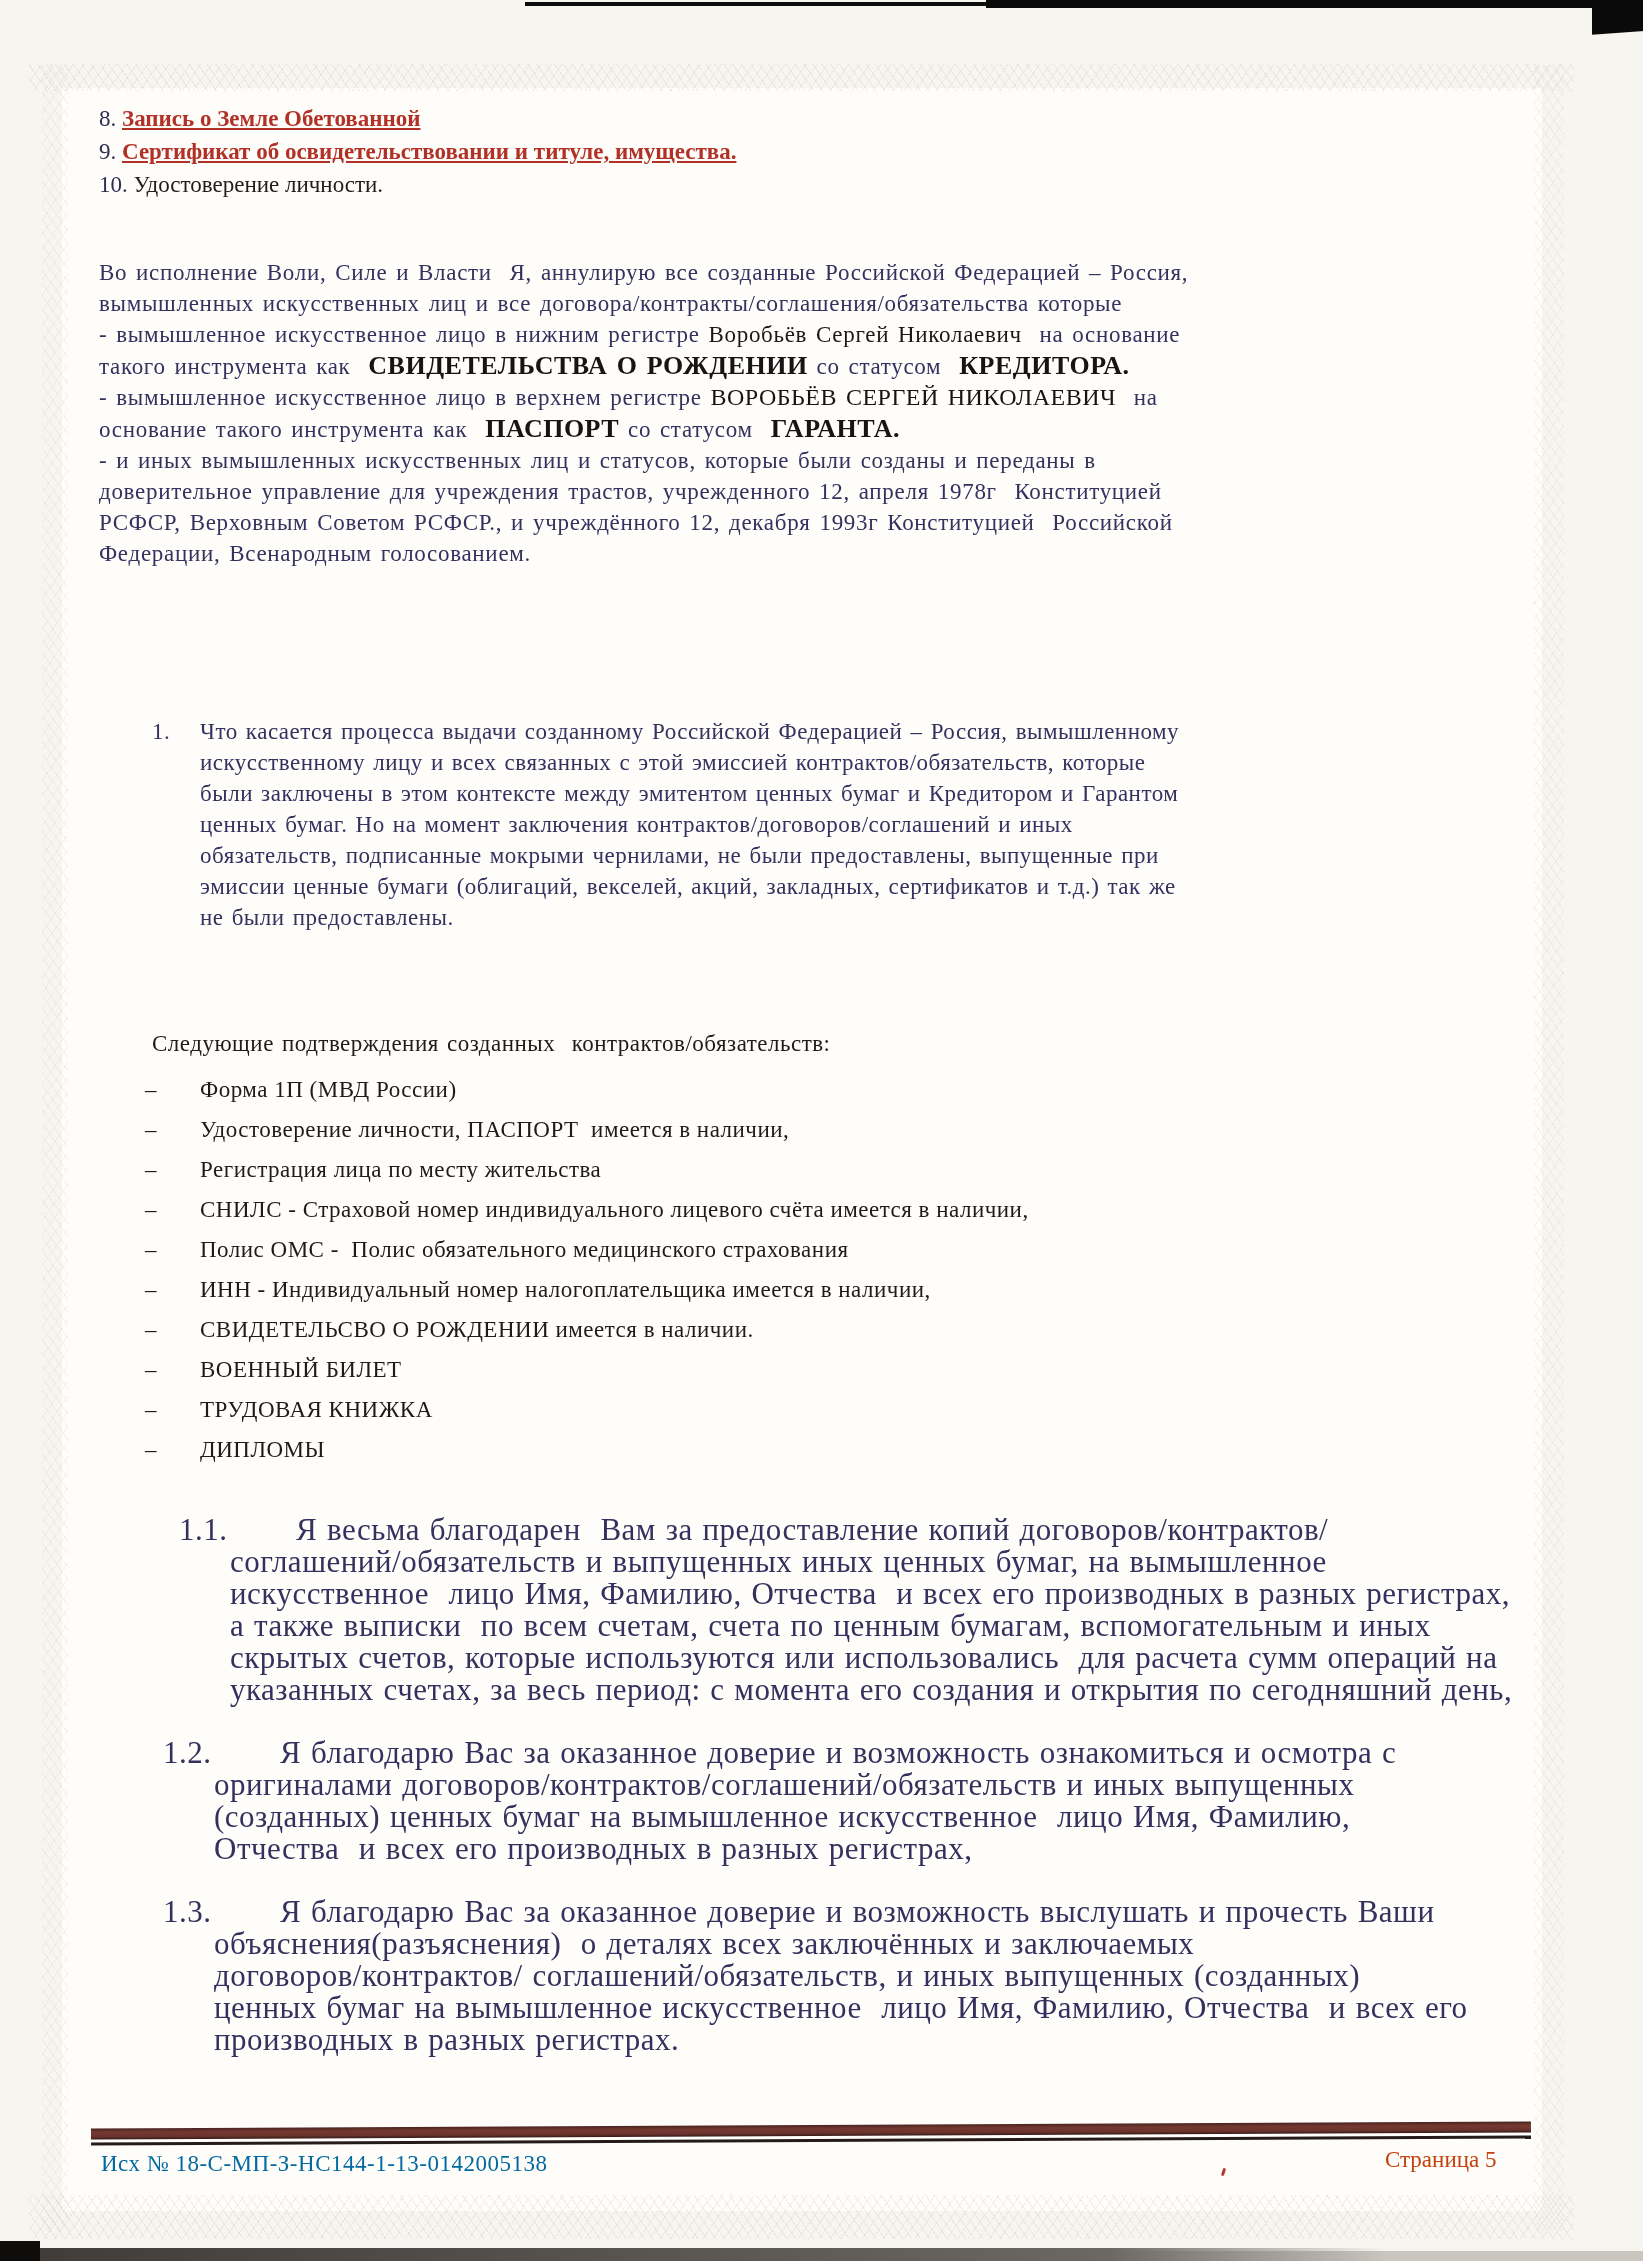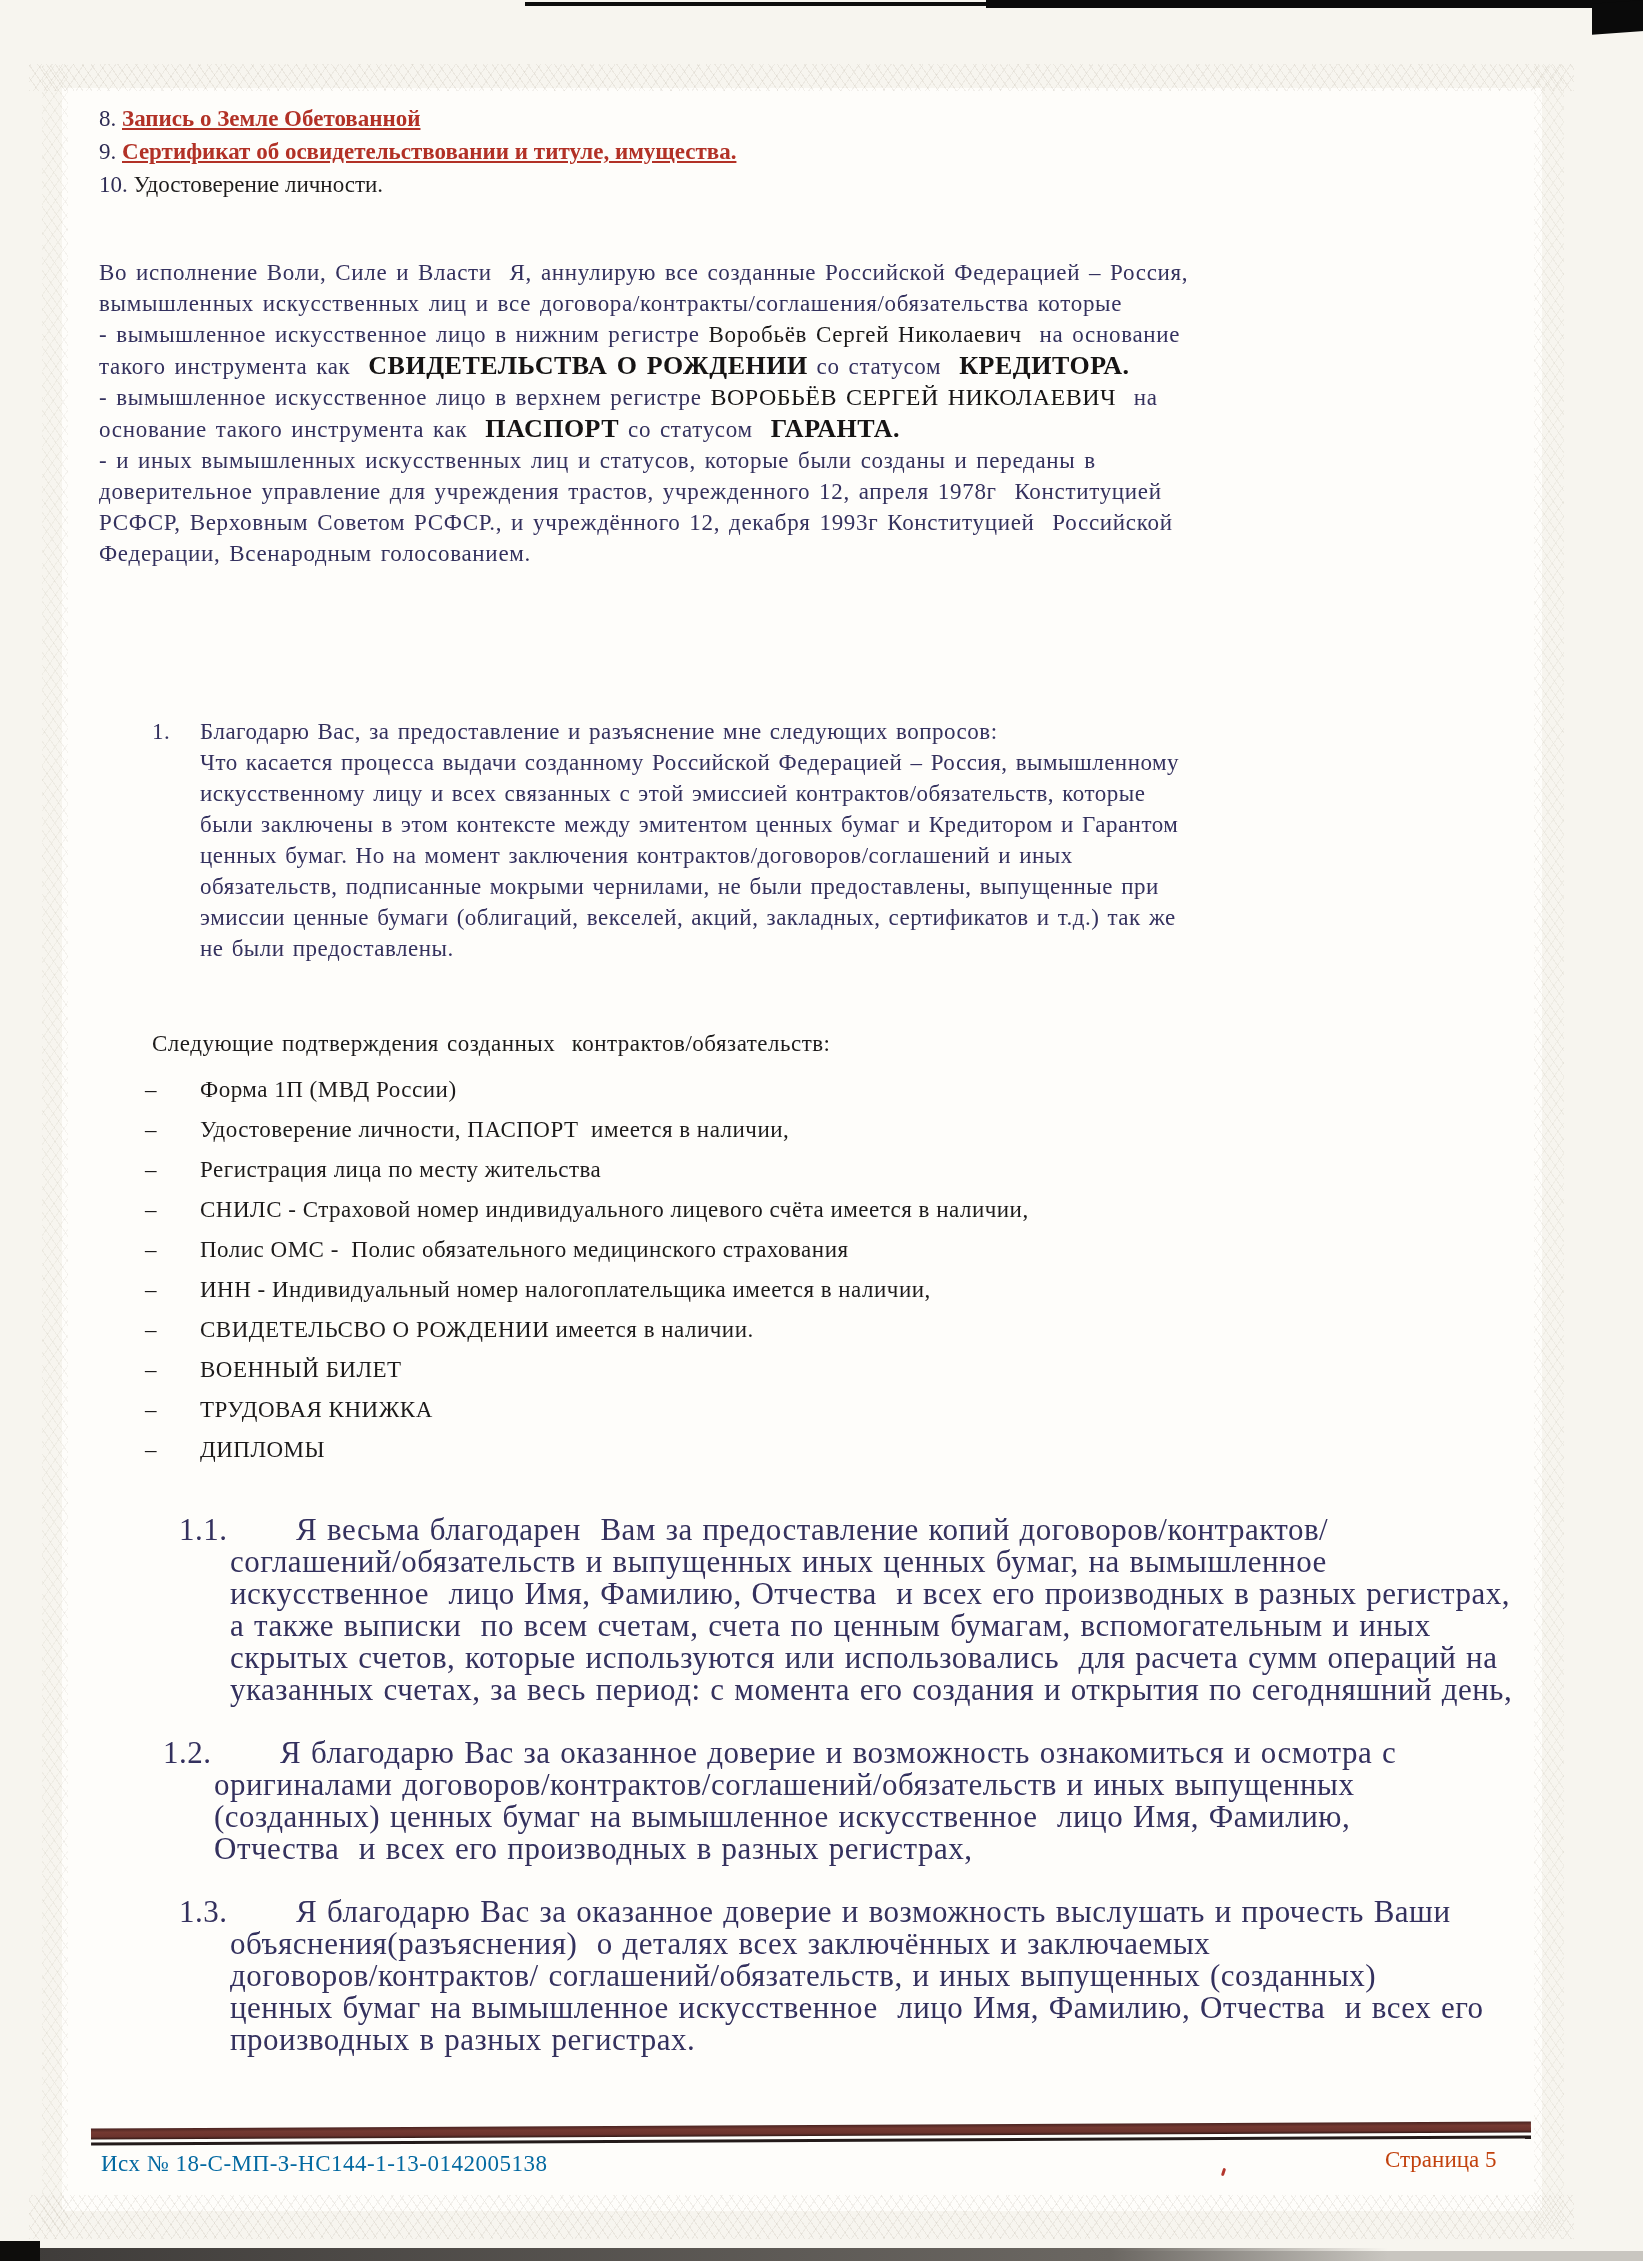--- a/index.html
+++ b/index.html
@@ -44,21 +44,21 @@
   .confirm-intro{position:absolute;left:152px;top:1031px;font-size:23px;color:#1d1b1b;letter-spacing:0.5px;word-spacing:1.9px;}
   .dash-list{position:absolute;left:145px;top:1070px;font-size:23px;line-height:40px;color:#1d1b1b;letter-spacing:0.5px;}
   .dash-list .row{white-space:pre;}
   .dash-list .dash{display:inline-block;width:55px;}
   .sub{position:absolute;width:1402px;font-size:31px;line-height:32px;letter-spacing:0.5px;word-spacing:1.5px;}
   .sub .num{position:absolute;left:0;top:0;}
   .sub .lines{margin-left:51px;}
   .sub .lines .ln:first-child{text-indent:66px;}
   .sub1{left:179px;top:1514px;}
   .sub2{left:163px;top:1737px;}
-  .sub3{left:179px;top:1896px;}
+  .sub3{left:163px;top:1896px;}
   
   .footer-rule{position:absolute;left:91px;top:2125px;width:1440px;transform:rotate(-0.28deg);}
   .footer-rule .thick{height:10.6px;background:linear-gradient(to bottom,#4a2421,#743931 35%,#6b332d 75%,#321a17);}
   .footer-rule .gap{height:3.9px;}
   .footer-rule .thin{height:2.9px;background:#241b1a;}
   .footer-ref{position:absolute;left:101px;top:2151px;font-size:23px;color:#0369a1;letter-spacing:0.5px;}
   .page-num{position:absolute;left:1385px;top:2147px;font-size:23px;color:#c2410c;}
   .red-tick{position:absolute;left:1222px;top:2168px;width:2.9px;height:8.2px;background:#b3362c;transform:rotate(18deg);border-radius:1.5px;}
 </style>
 </head>
@@ -94,21 +94,20 @@
       <div class="ln">- и иных вымышленных искусственных лиц и статусов, которые были созданы и переданы в</div>
       <div class="ln">доверительное управление для учреждения трастов, учрежденного 12, апреля 1978г  Конституцией</div>
       <div class="ln">РСФСР, Верховным Советом РСФСР., и учреждённого 12, декабря 1993г Конституцией  Российской</div>
       <div class="ln">Федерации, Всенародным голосованием.</div>
     </div>
 </div>
 
 <div class="item1">
   <span class="num">1.</span>
   <div class="lines">
-      <div class="ln">Благодарю Вас, за предоставление и разъяснение мне следующих вопросов:</div>
       <div class="ln">Что касается процесса выдачи созданному Российской Федерацией – Россия, вымышленному</div>
       <div class="ln">искусственному лицу и всех связанных с этой эмиссией контрактов/обязательств, которые</div>
       <div class="ln">были заключены в этом контексте между эмитентом ценных бумаг и Кредитором и Гарантом</div>
       <div class="ln">ценных бумаг. Но на момент заключения контрактов/договоров/соглашений и иных</div>
       <div class="ln">обязательств, подписанные мокрыми чернилами, не были предоставлены, выпущенные при</div>
       <div class="ln">эмиссии ценные бумаги (облигаций, векселей, акций, закладных, сертификатов и т.д.) так же</div>
       <div class="ln">не были предоставлены.</div>
     </div>
 </div>
 

